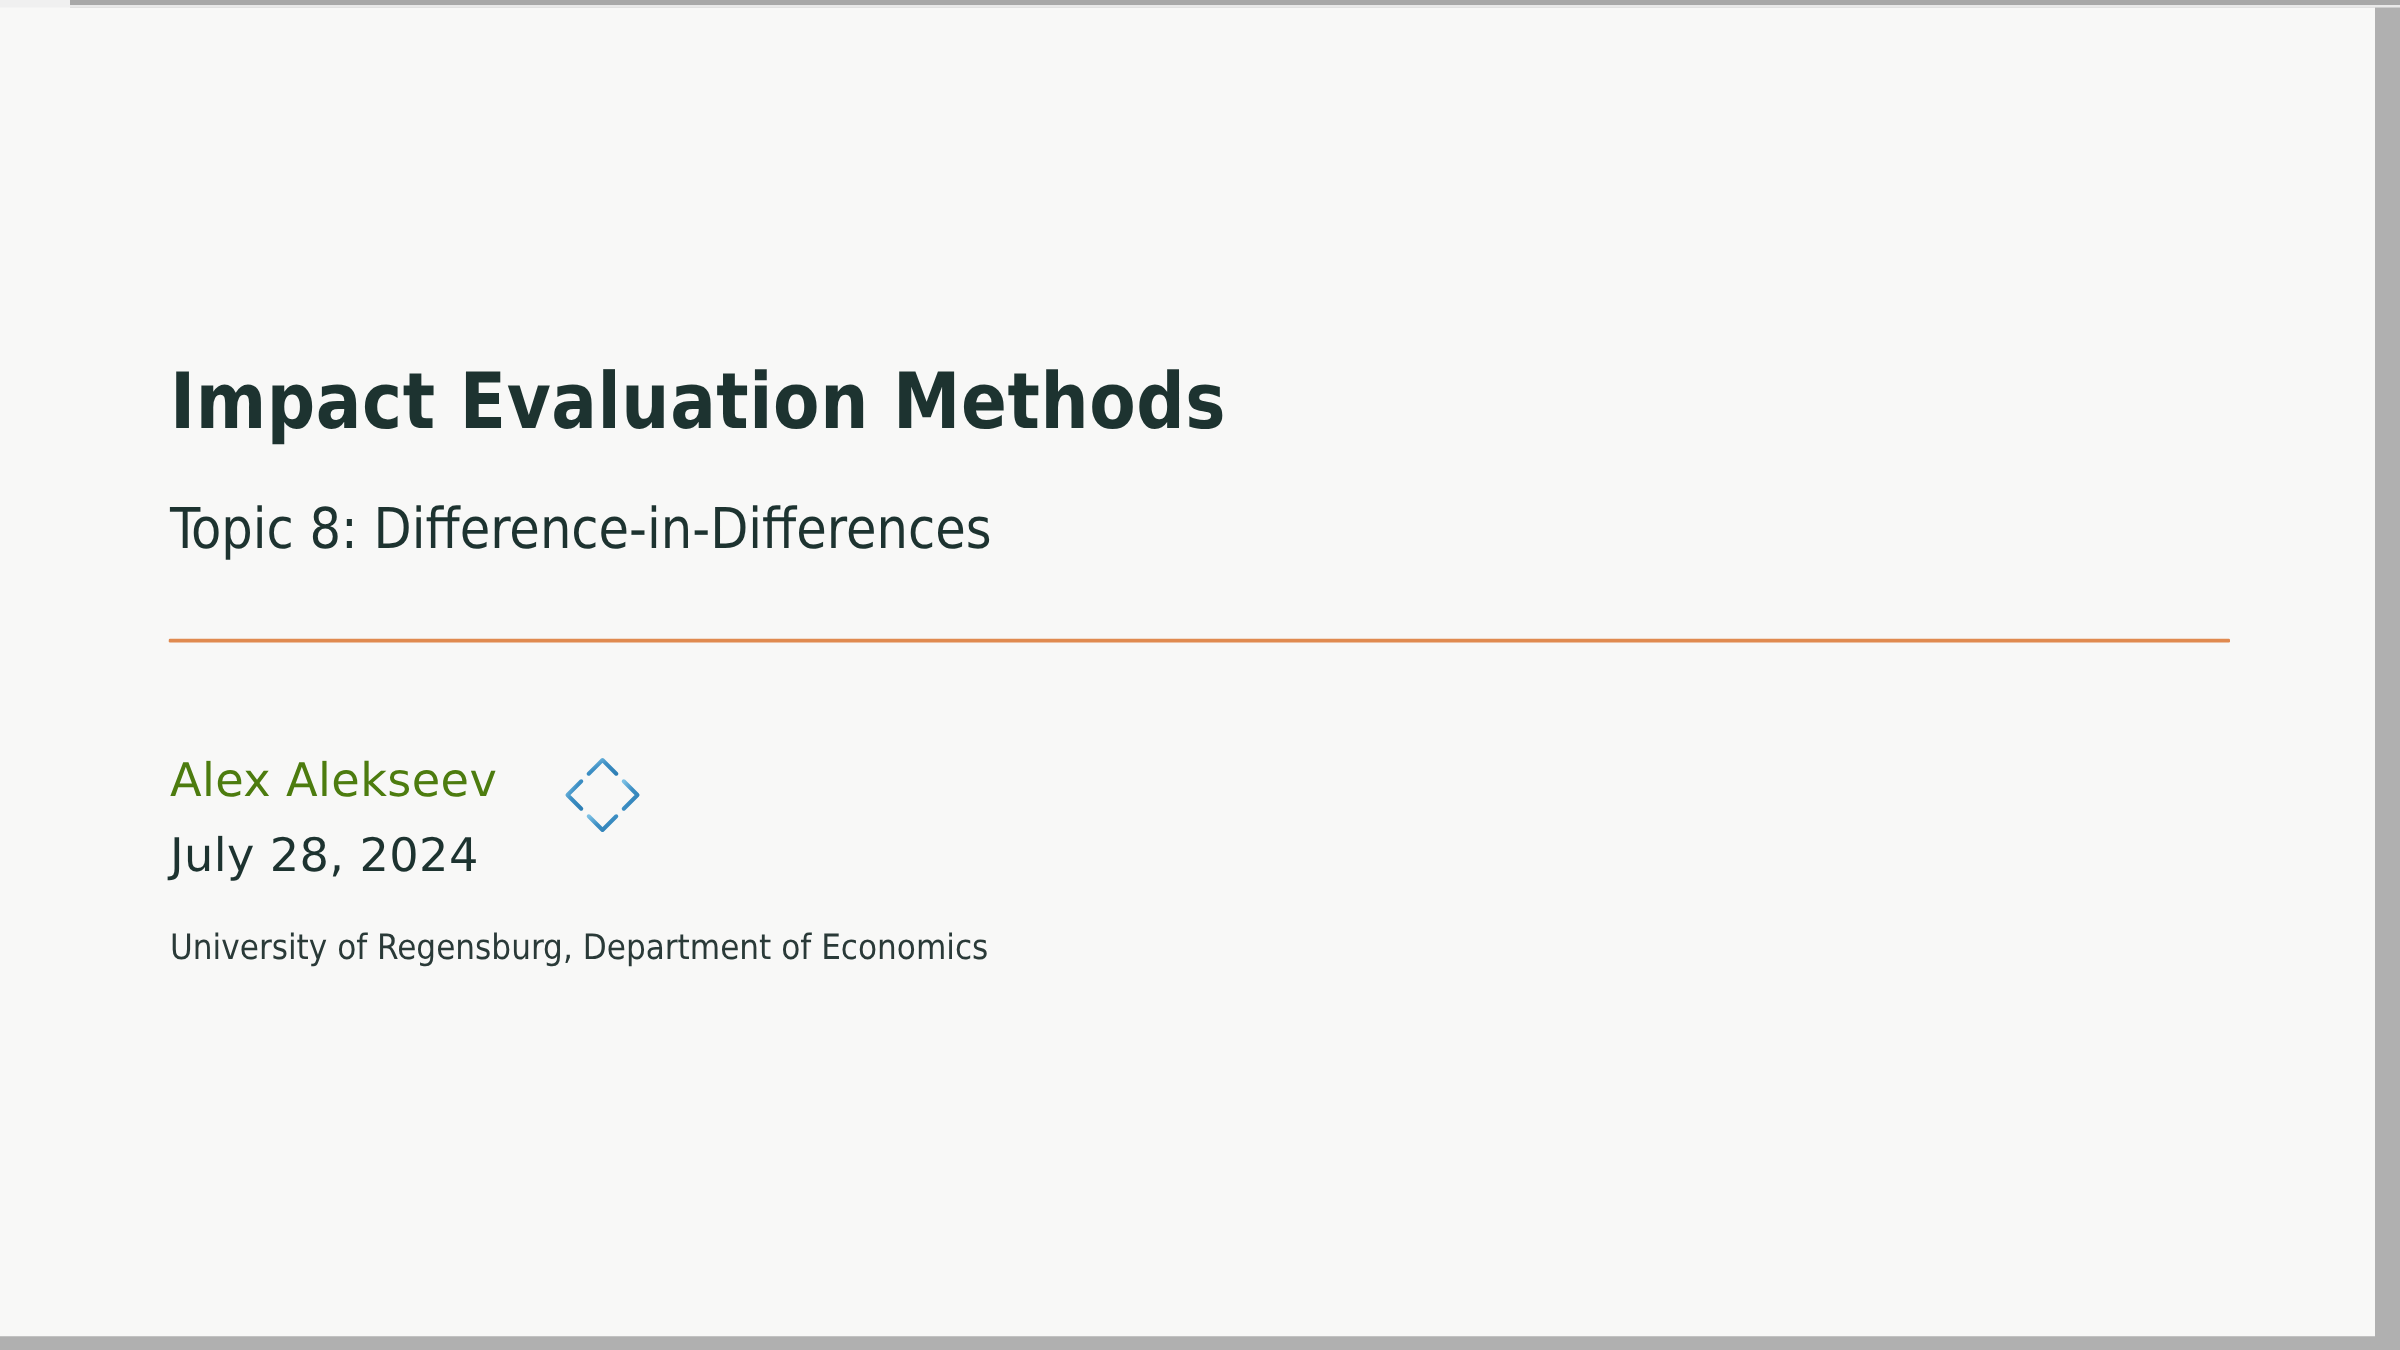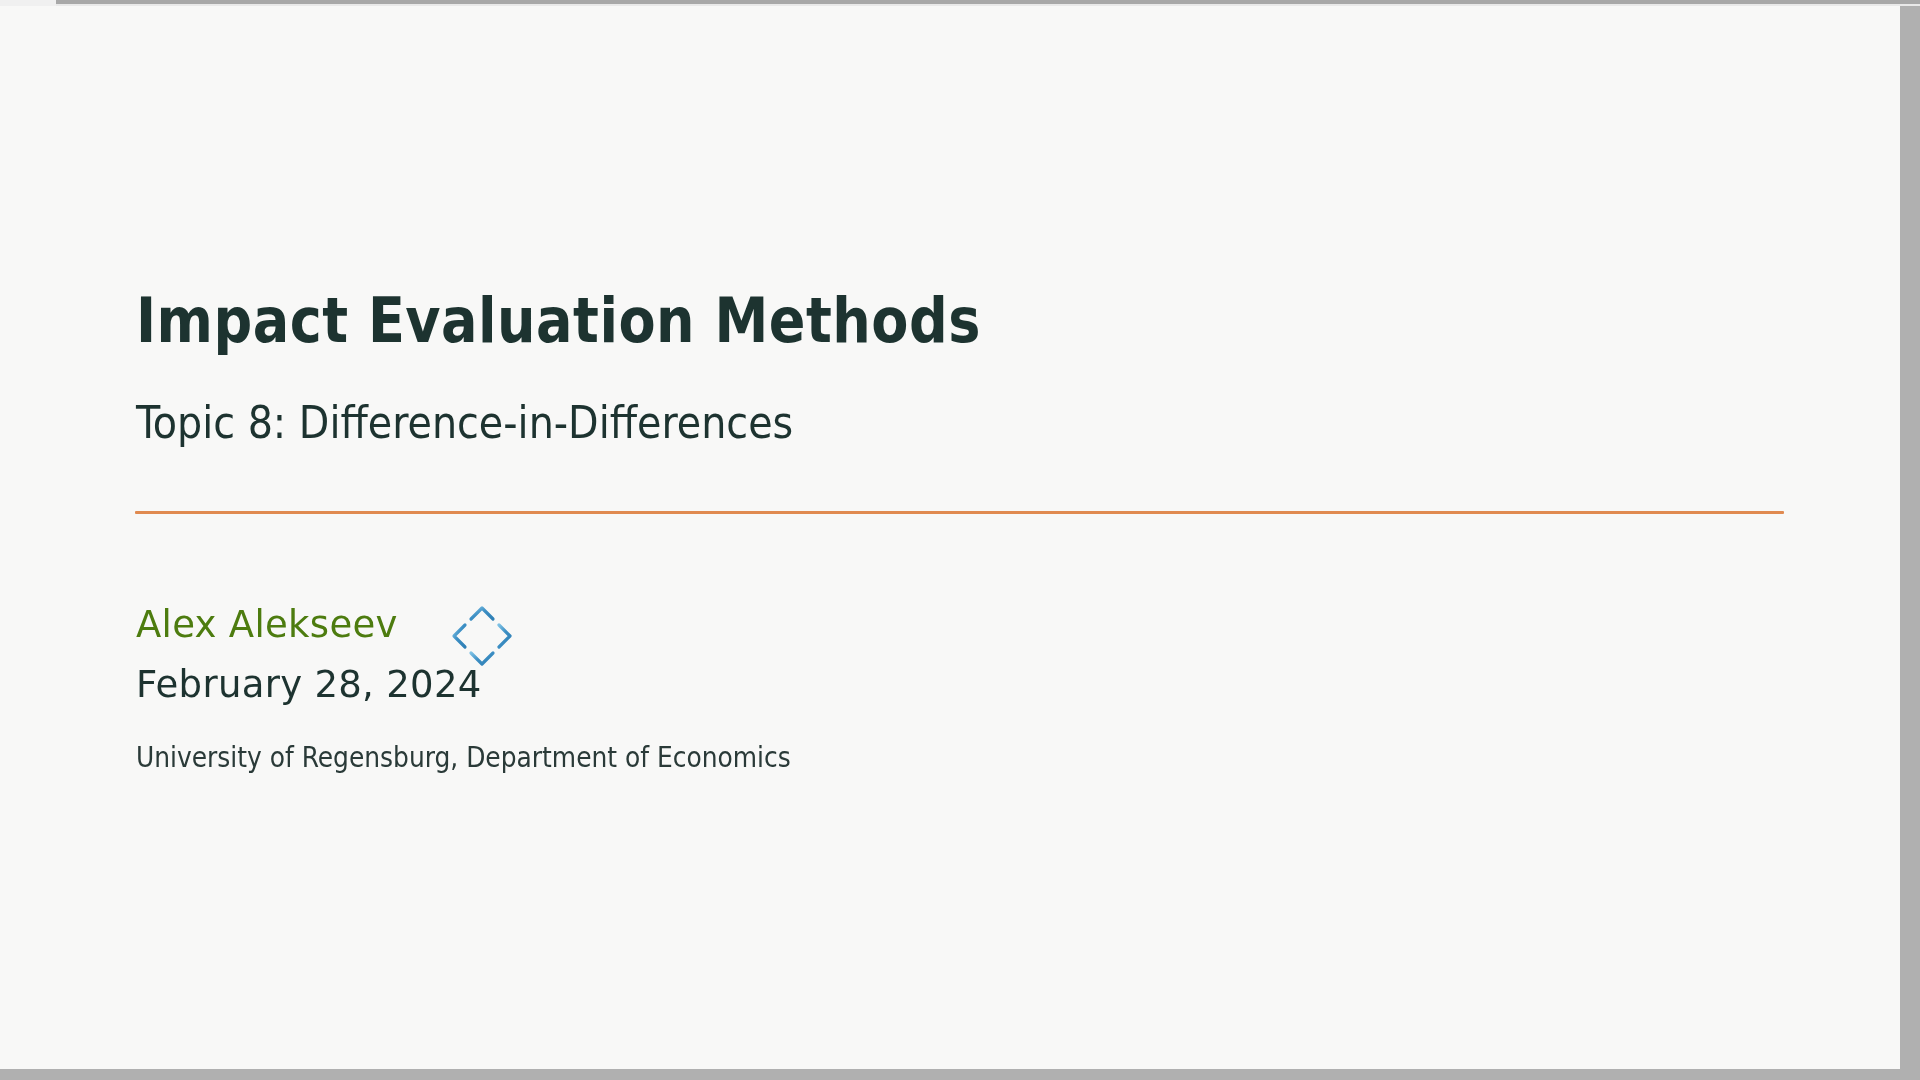--- a/index.html
+++ b/index.html
@@ -170,21 +170,21 @@
   <div class="slide-body">
 
     <div class="title">Impact Evaluation Methods</div>
 
     <div class="subtitle">Topic 8: Difference-in-Differences</div>
 
     <div class="rule"></div>
 
     <div class="author">Alex Alekseev</div>
 
-    <div class="date">February 28, 2024</div>
+    <div class="date">July 28, 2024</div>
 
     <div class="institution">University of Regensburg, Department of Economics</div>
 
     <div class="move-cursor">
       <svg width="72" height="72" viewBox="0 0 72 72" xmlns="http://www.w3.org/2000/svg">
         <defs>
           <linearGradient id="mvg" x1="0" y1="0" x2="1" y2="1">
             <stop offset="0%" stop-color="#7cc0e4"></stop>
             <stop offset="45%" stop-color="#3d8fc4"></stop>
             <stop offset="100%" stop-color="#2e7fb5"></stop>

